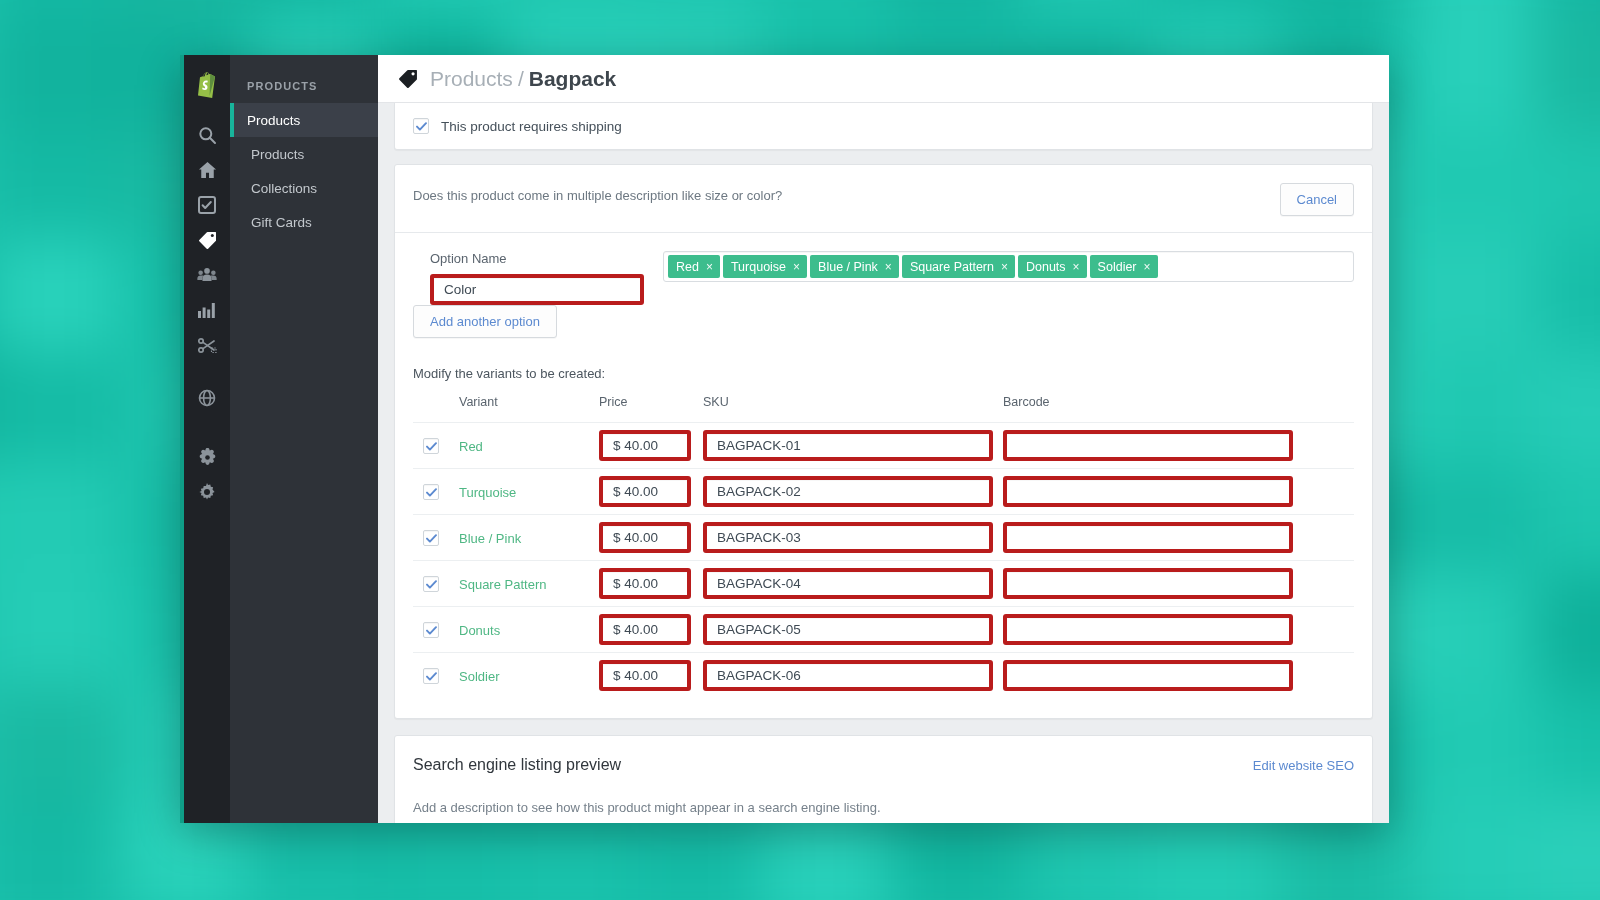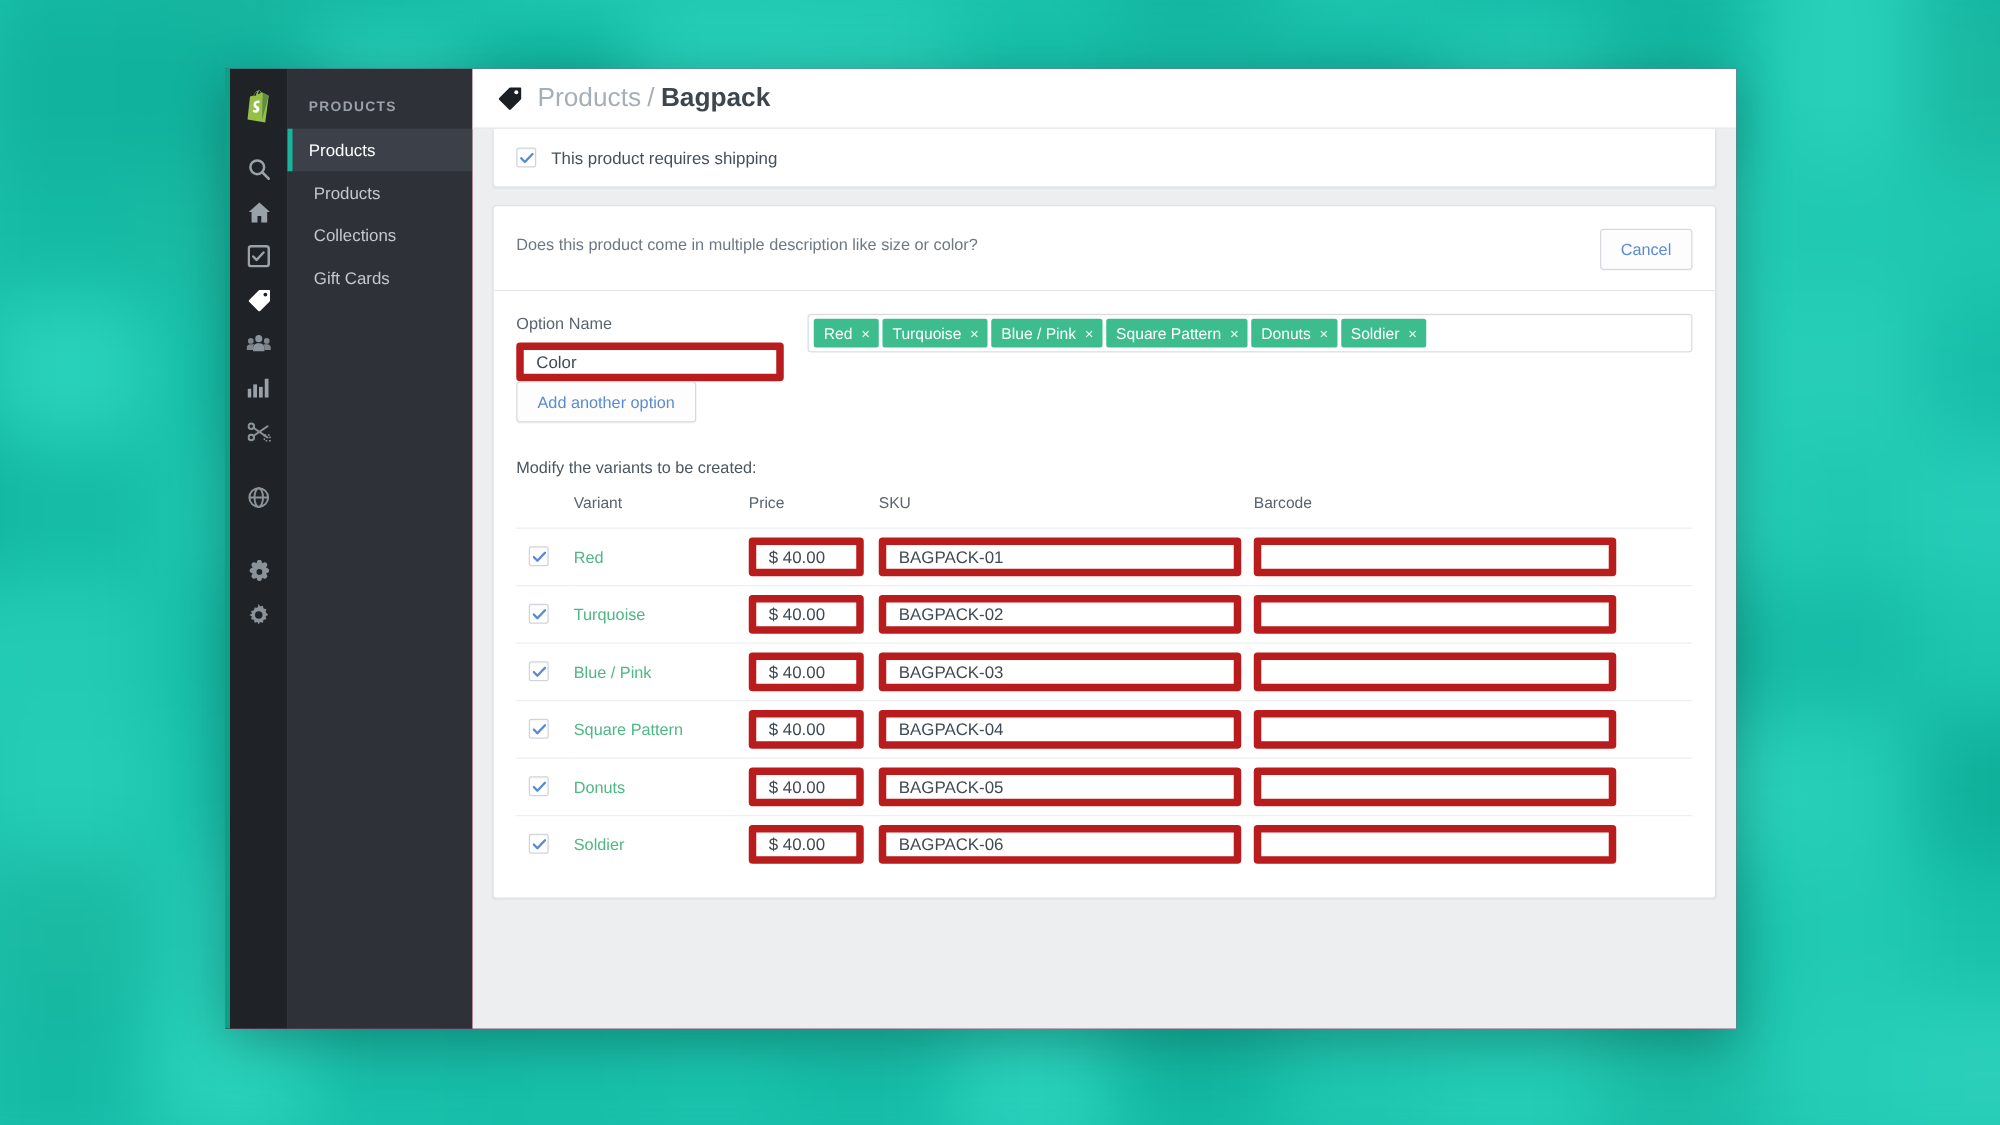--- a/index.html
+++ b/index.html
@@ -20,21 +20,21 @@
     filter: blur(26px);
     transform: scale(1.12);
   }
   #backdrop .tile { position: absolute; }
 
   
   #app-window {
     position: absolute;
     left: 180px; top: 55px;
     width: 1209px; height: 768px;
-    background: #be185d;
+    background: #4c1d95;
     box-shadow: 0 10px 40px rgba(0,0,0,.28);
     display: flex;
     overflow: hidden;
   }
 
   
   #icon-rail {
     width: 50px; flex: 0 0 50px;
     background: #1f2226;
     border-left: 4px solid #0f9e87;
@@ -144,27 +144,27 @@
     font-size: 13px;
     padding: 8px 16px;
     box-shadow: 0 1px 0 rgba(0,0,0,.03);
     font-family: "Liberation Sans", sans-serif;
   }
 
   .card-body { padding: 18px 18px 20px 18px; }
   .field-label { font-size: 13px; color: #5a646e; margin-bottom: 8px; }
 
   .option-row { display: flex; }
-  .option-name-col { width: 214px; flex: 0 0 214px; }
+  .option-name-col { width: 214px; flex: 0 0 214px; margin-left: 17px; }
   .option-values-col { flex: 1 1 auto; margin-left: 19px; }
 
   .text-input {
     width: 100%;
     height: 31px;
-    border: 6px solid #b91c1c;
+    border: 4px solid #b91c1c;
     border-radius: 3px;
     background: #ffffff;
     padding: 0 10px;
     font-size: 13.5px;
     color: #3f4a54;
     font-family: "Liberation Sans", sans-serif;
     box-shadow: inset 0 1px 1px rgba(0,0,0,.035);
   }
   .tag-field {
     min-height: 31px;
@@ -620,16 +620,23 @@
                 <td class="col-price"><input class="text-input price-input" value="$ 40.00" style=""></td>
                 <td class="col-sku"><input class="text-input sku-input" value="BAGPACK-06" style=""></td>
                 <td class="col-barcode"><input class="text-input barcode-input" value="" style=""></td>
               </tr>
             </tbody>
           </table>
 
         </div>
       </div>
 
+      <div class="card" id="seo-card">
+        <div class="seo-head">
+          <div class="seo-title">Search engine listing preview</div>
+          <a class="link-blue" href="#">Edit website SEO</a>
+        </div>
+        <div class="seo-note">Add a description to see how this product might appear in a search engine listing.</div>
+      </div>
 
     </div>
   </div>
 </div>
 
 </body></html>

